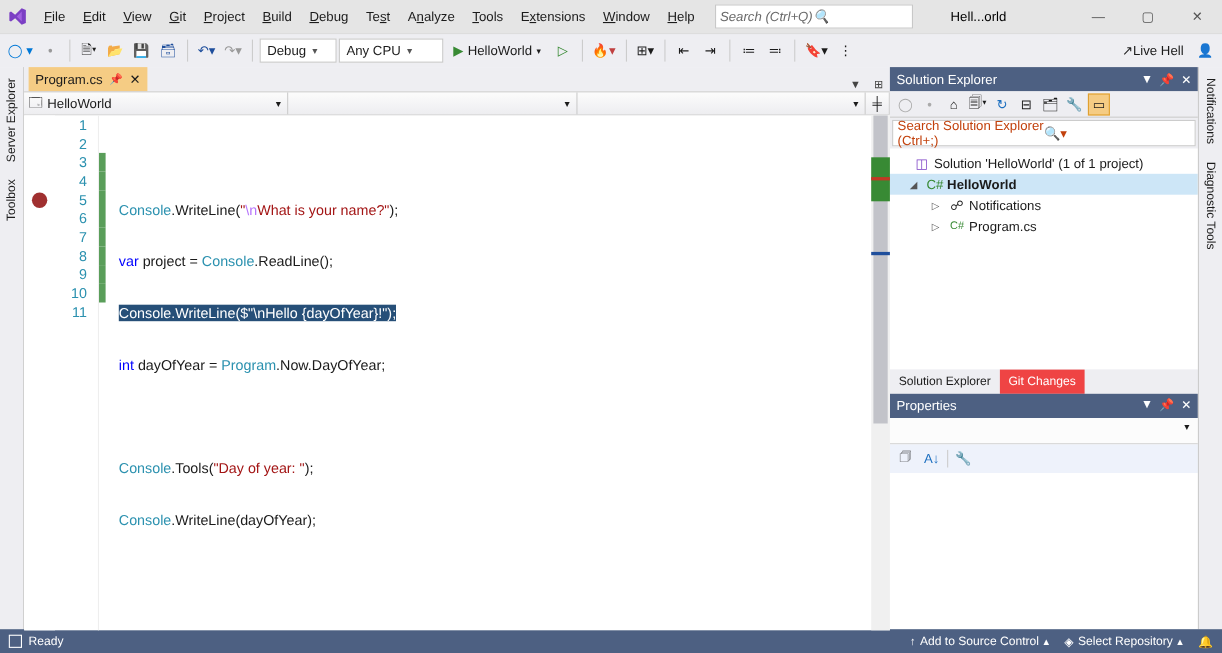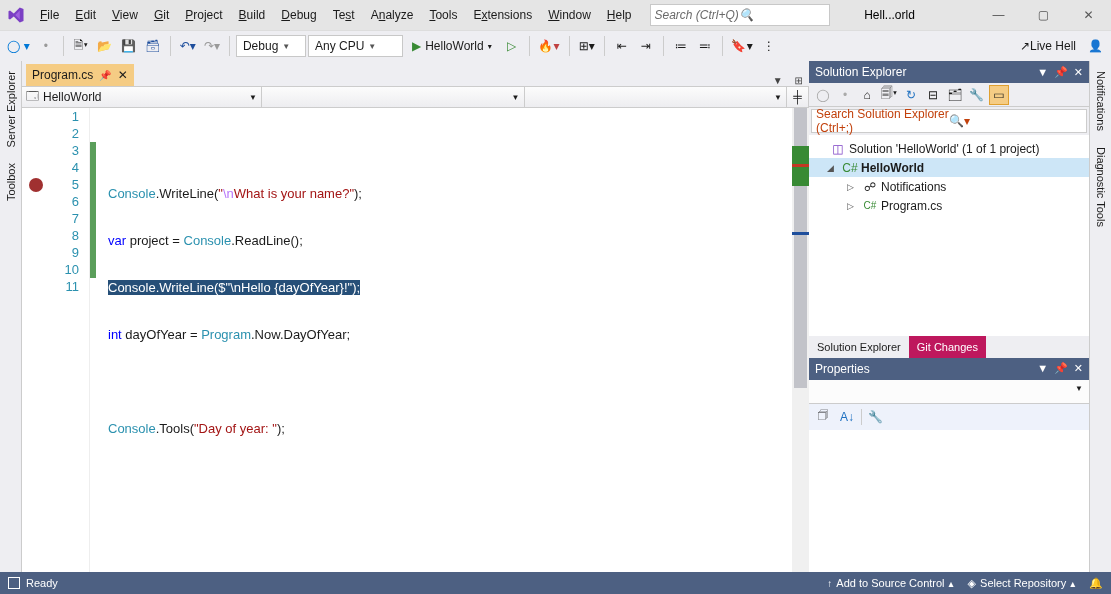--- a/index.html
+++ b/index.html
@@ -68,21 +68,21 @@
 .tree { flex:1; background:#fff; padding:4px 0; font-size:12px; overflow:auto; }
 .node { display:flex; align-items:center; height:19px; padding-left:6px; gap:3px; }
 .node.sel { background:#cde6f7; }
 .node .exp { width:12px; font-size:9px; color:#555; }
 .node .ic { width:16px; display:flex; justify-content:center; }
 .node.d1 { padding-left:18px; }
 .node.d2 { padding-left:38px; }
 .node.sel b { font-weight:bold; }
 .sidetabs { height:22px; background:#eeeef2; display:flex; }
 .sidetabs .t { padding:0 8px; line-height:22px; font-size:11px; }
-.sidetabs .t.a { background:#be185d; color:#fff; }
+.sidetabs .t.a { background:#ef4444; color:#fff; }
 .props { flex:1; background:#fff; display:flex; flex-direction:column; }
 .props .catrow { height:24px; border-bottom:1px solid #ccc; background:#fcfcfc; }
 .props .bar { height:26px; background:#eef2fb; display:flex; align-items:center; padding:0 4px; gap:4px; }
 .props .bar .b { width:20px; height:20px; display:flex; align-items:center; justify-content:center; font-size:12px; }
 .statusbar { height:22px; background:#4d6082; color:#fff; display:flex; align-items:center; padding:0 8px; font-size:11px; }
 .statusbar .sq { width:12px; height:12px; border:1px solid #fff; margin-right:6px; }
 .statusbar .flex { flex:1; }
 .statusbar .itm { display:flex; align-items:center; gap:4px; margin-left:14px; }
 .arrow-ud { font-size:10px; }
 </style>
@@ -229,20 +229,21 @@
           <div></div>
       </div>
       <div class="code">
         <div class="code-line"></div>
         <div class="code-line"><span class="c-type">Console</span><span>.WriteLine(</span><span class="c-str">"</span><span class="c-esc">\n</span><span class="c-str">What is your name?"</span><span>);</span></div>
         <div class="code-line"><span class="c-key">var</span><span> project = </span><span class="c-type">Console</span><span>.ReadLine();</span></div>
         <div class="code-line"><span class="hl"><span class="c-type">Console</span><span>.WriteLine(</span><span class="c-str">$"</span><span class="c-esc">\n</span><span class="c-str">Hello </span><span>{dayOfYear}</span><span class="c-str">!"</span><span>);</span></span></div>
         <div class="code-line"><span class="c-key">int</span><span> dayOfYear = </span><span class="c-type">Program</span><span>.Now.DayOfYear;</span></div>
         <div class="code-line"></div>
         <div class="code-line"><span class="c-type">Console</span><span>.Tools(</span><span class="c-str">"Day of year: "</span><span>);</span></div>
+        <div class="code-line"><span class="c-type">Console</span><span>.WriteLine(dayOfYear);</span></div>
         <div class="code-line"></div>
         
       </div>
       <div class="scrollb">
         <div class="thumb"></div>
         <div class="m1" style="top:38px;height:40px"></div>
         <div class="m2" style="top:56px"></div>
         <div class="m3" style="top:124px"></div>
       </div>
     </div>

